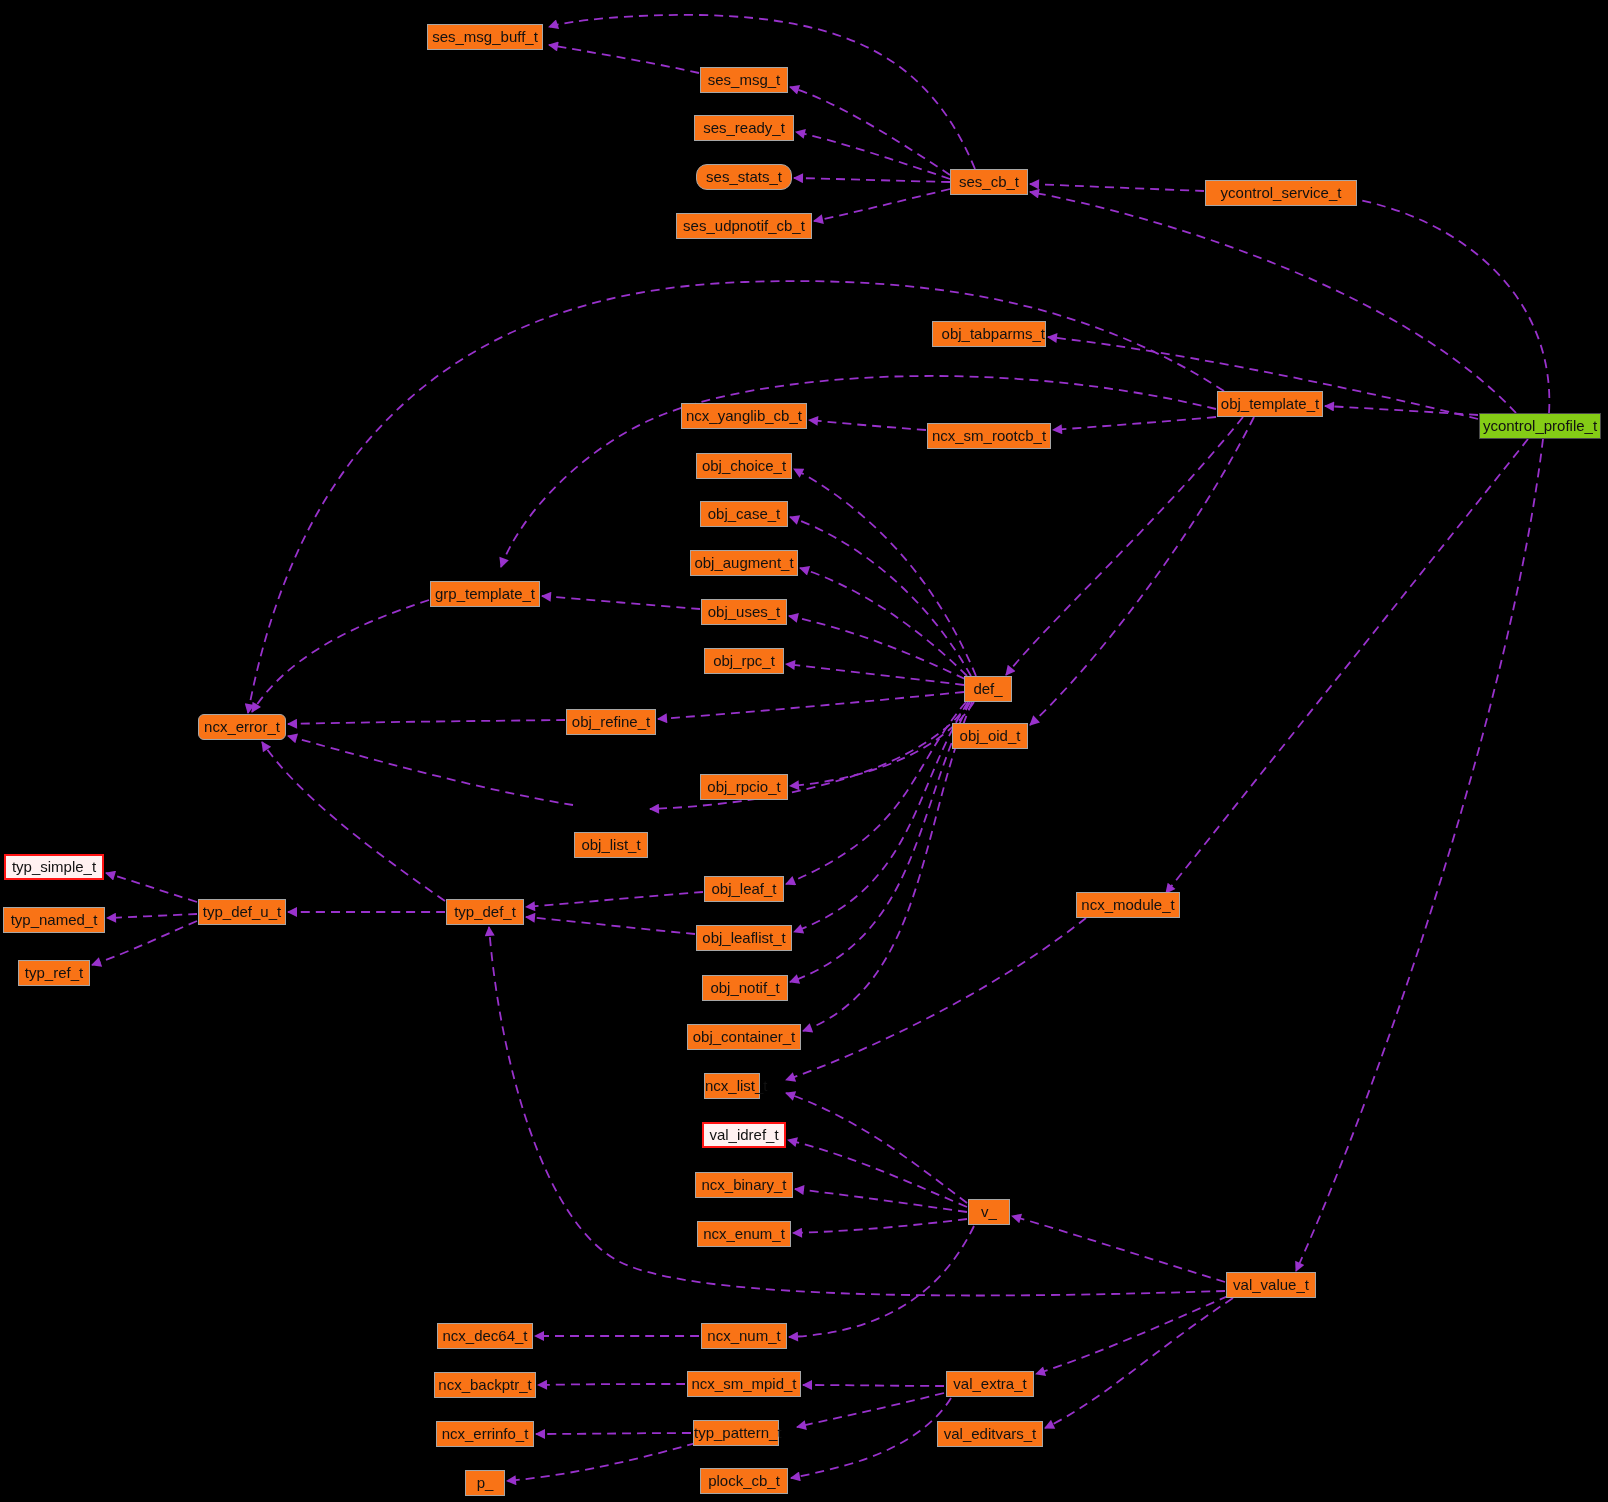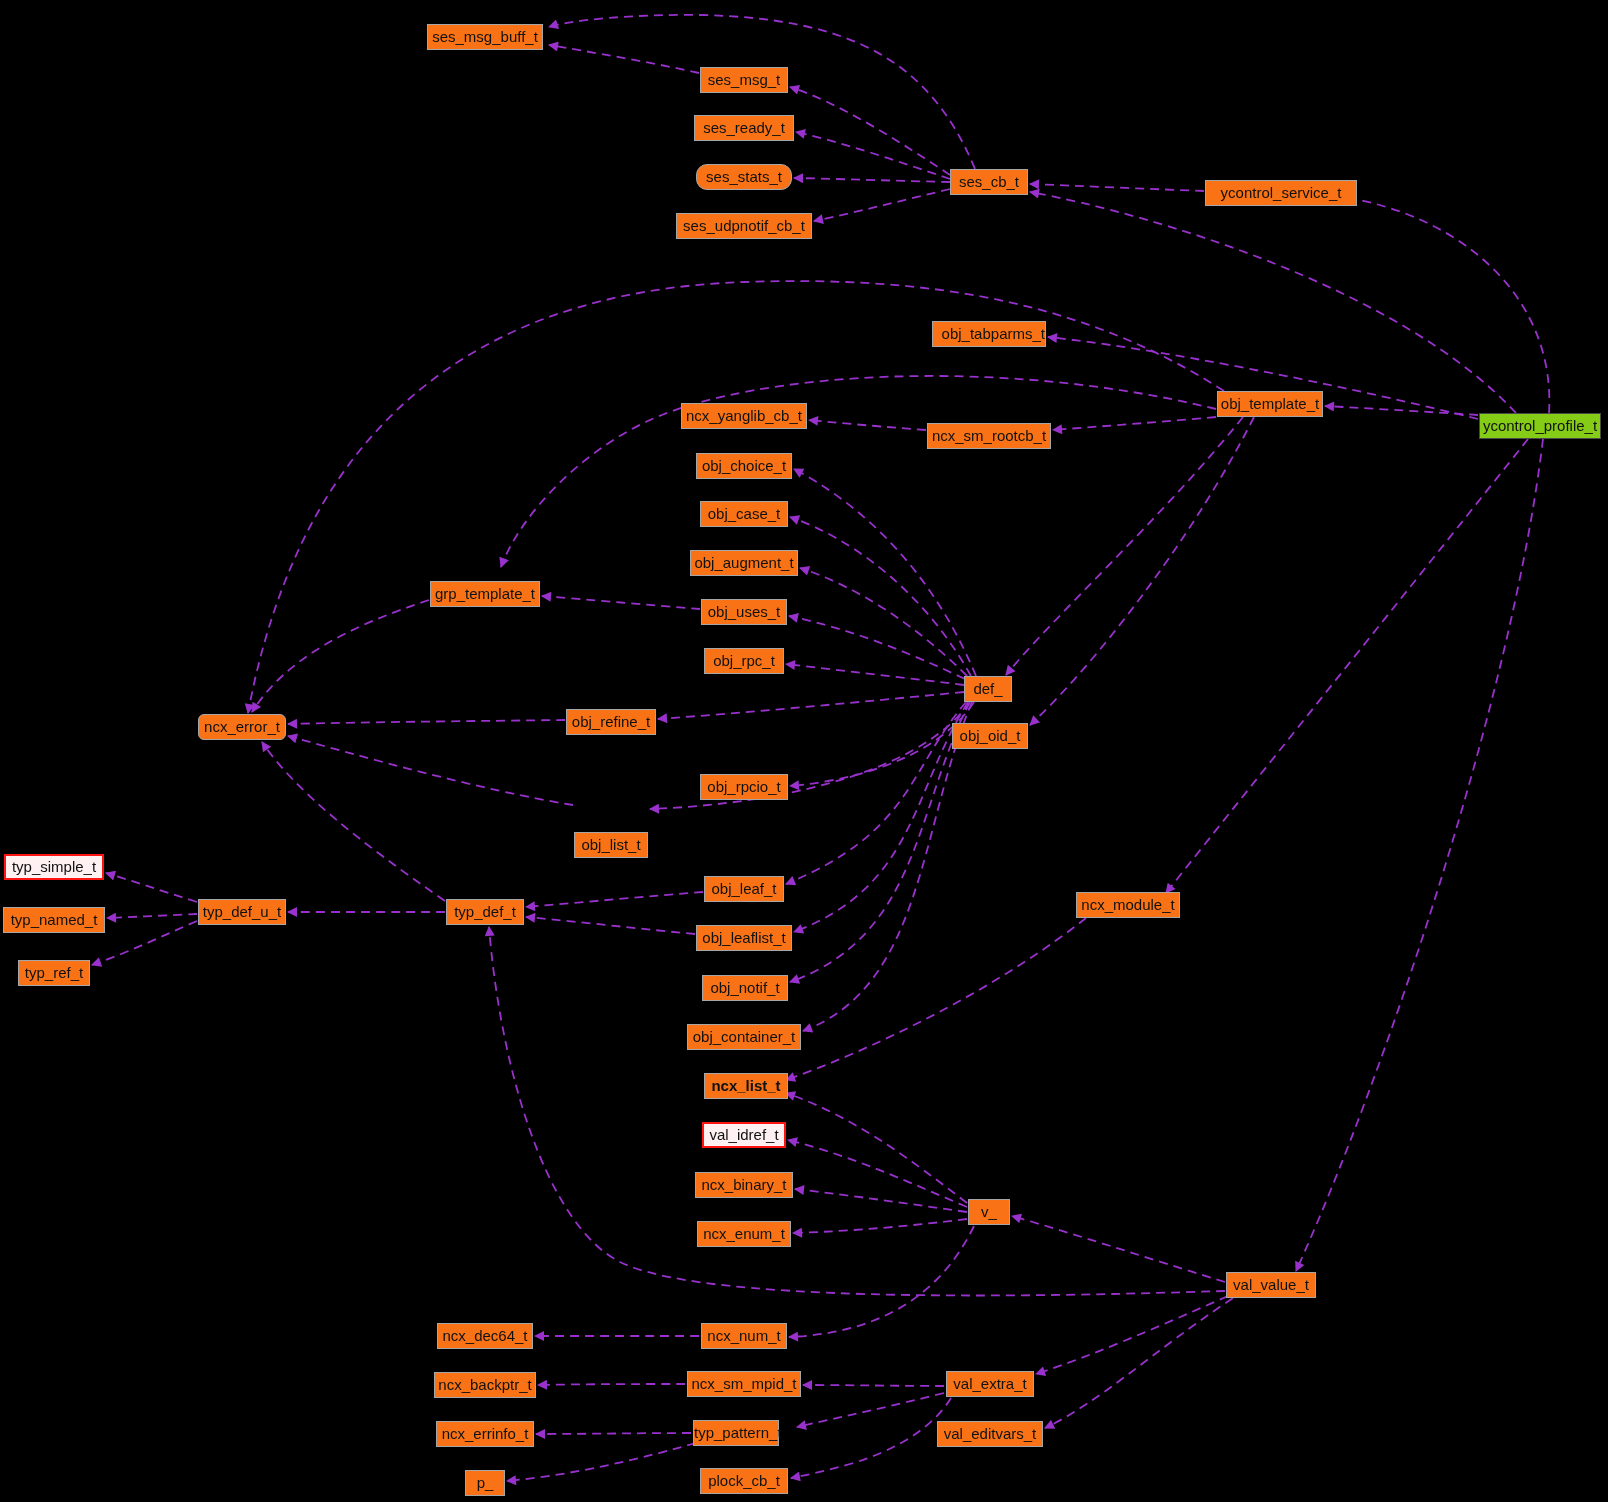--- a/index.html
+++ b/index.html
@@ -128,21 +128,21 @@
       <div class="node truncated" style="left: 4px; top: 854px; width: 100px;">typ_simple_t</div>
       <div class="node" style="left: 3px; top: 907px; width: 102px;">typ_named_t</div>
       <div class="node" style="left: 198px; top: 899px; width: 88px;">typ_def_u_t</div>
       <div class="node" style="left: 446px; top: 899px; width: 78px;">typ_def_t</div>
       <div class="node" style="left: 704px; top: 876px; width: 80px;">obj_leaf_t</div>
       <div class="node" style="left: 696px; top: 925px; width: 96px;">obj_leaflist_t</div>
       <div class="node" style="left: 18px; top: 960px; width: 72px;">typ_ref_t</div>
       <div class="node" style="left: 702px; top: 975px; width: 86px;">obj_notif_t</div>
       <div class="node" style="left: 687px; top: 1024px; width: 114px;">obj_container_t</div>
       <div class="node" style="left: 1076px; top: 892px; width: 104px;">ncx_module_t</div>
-      <div class="node" style="left: 704px; top: 1073px; width: 84px; font-weight: bold;">ncx_list_t</div>
+      <div class="node" style="left: 704px; top: 1073px; width: 56px;">ncx_list_t</div>
       <div class="node truncated" style="left: 702px; top: 1122px; width: 84px;">val_idref_t</div>
       <div class="node" style="left: 695px; top: 1172px; width: 98px;">ncx_binary_t</div>
       <div class="node" style="left: 968px; top: 1199px; width: 42px;">v_</div>
       <div class="node" style="left: 697px; top: 1221px; width: 94px;">ncx_enum_t</div>
       <div class="node" style="left: 1226px; top: 1272px; width: 90px;">val_value_t</div>
       <div class="node" style="left: 437px; top: 1323px; width: 96px;">ncx_dec64_t</div>
       <div class="node" style="left: 701px; top: 1323px; width: 86px;">ncx_num_t</div>
       <div class="node" style="left: 434px; top: 1372px; width: 102px;">ncx_backptr_t</div>
       <div class="node" style="left: 687px; top: 1371px; width: 114px;">ncx_sm_mpid_t</div>
       <div class="node" style="left: 946px; top: 1371px; width: 88px;">val_extra_t</div>

